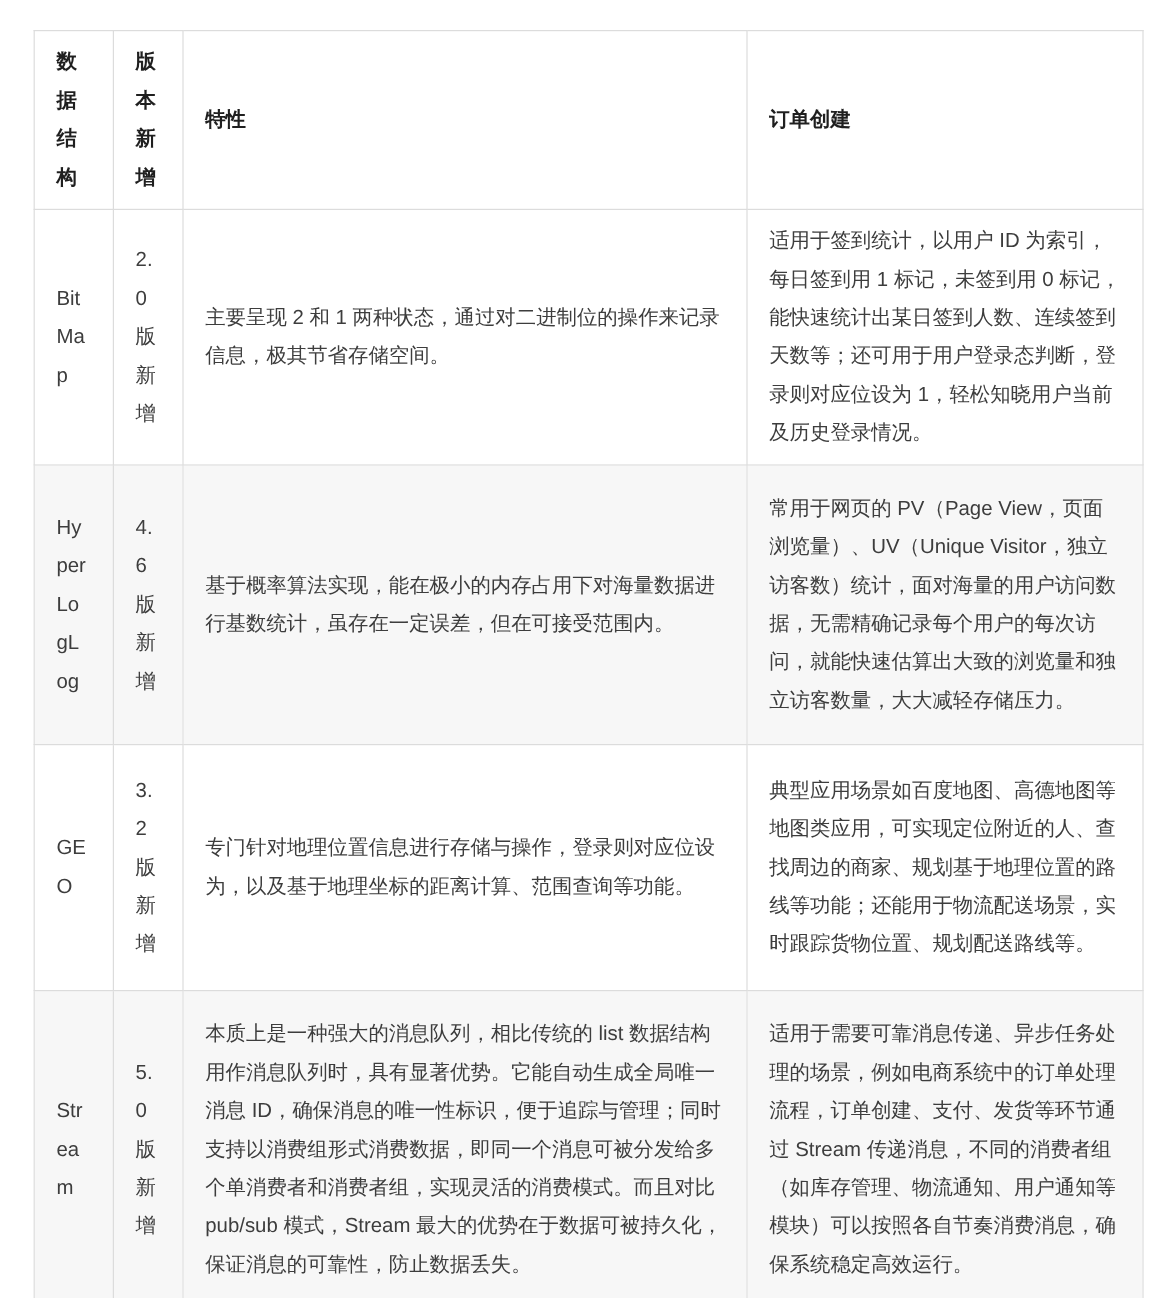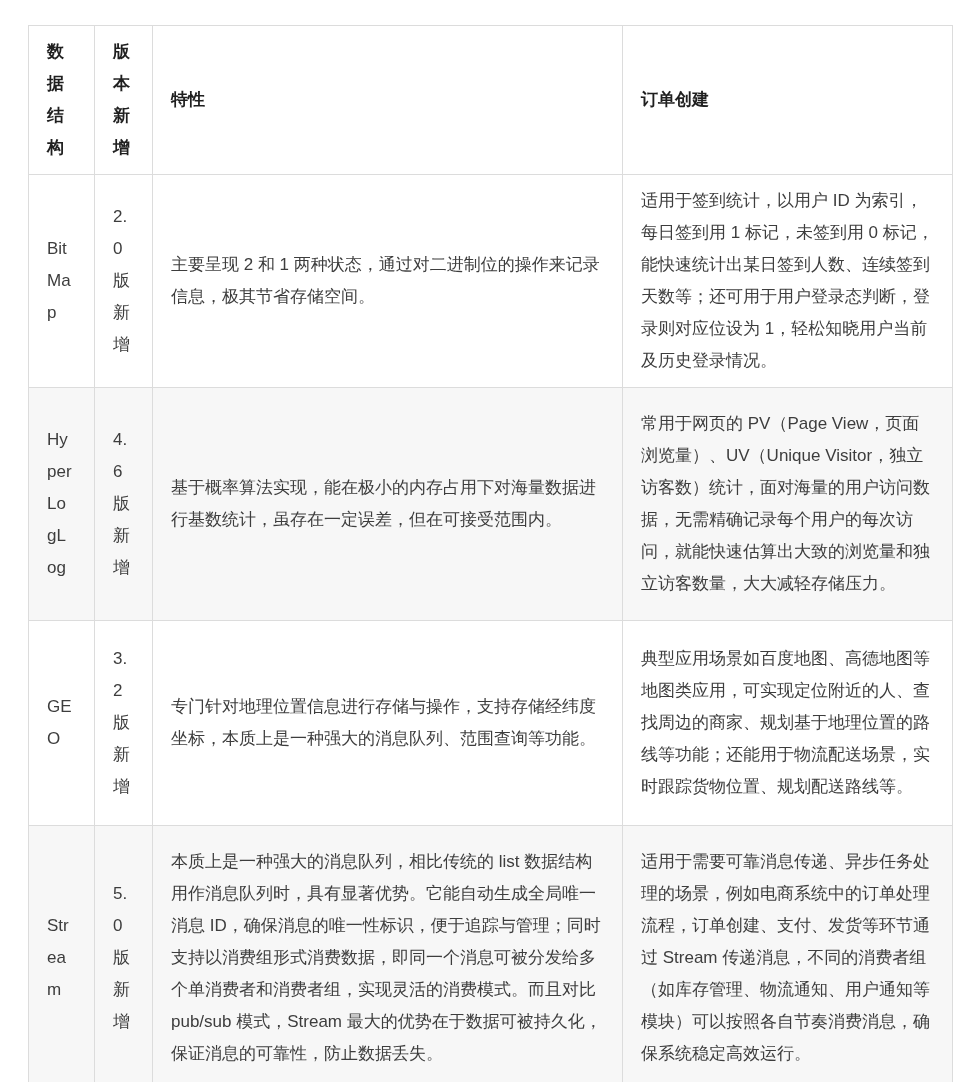--- a/index.html
+++ b/index.html
@@ -99,21 +99,21 @@
         <td>基于概率算法实现，能在极小的内存占用下对海量数据进行基数统计，虽存在一定误差，但在可接受范围内。</td>
         <td>常用于网页的 PV（Page View，页面浏览量）、UV（Unique Visitor，独立访客数）统计，面对海量的用户访问数据，无需精确记录每个用户的每次访问，就能快速估算出大致的浏览量和独立访客数量，大大减轻存储压力。</td>
       </tr>
       <tr class="row-geo">
         <td>GE
 O</td>
         <td>3.2
 版
 新
 增</td>
-        <td>专门针对地理位置信息进行存储与操作，支持存储经纬度坐标，本质上是一种强大的消息队列、范围查询等功能。</td>
+        <td>专门针对地理位置信息进行存储与操作，登录则对应位设为，以及基于地理坐标的距离计算、范围查询等功能。</td>
         <td>典型应用场景如百度地图、高德地图等地图类应用，可实现定位附近的人、查找周边的商家、规划基于地理位置的路线等功能；还能用于物流配送场景，实时跟踪货物位置、规划配送路线等。</td>
       </tr>
       <tr class="row-stream">
         <td>Str
 ea
 m</td>
         <td>5.0
 版
 新
 增</td>

